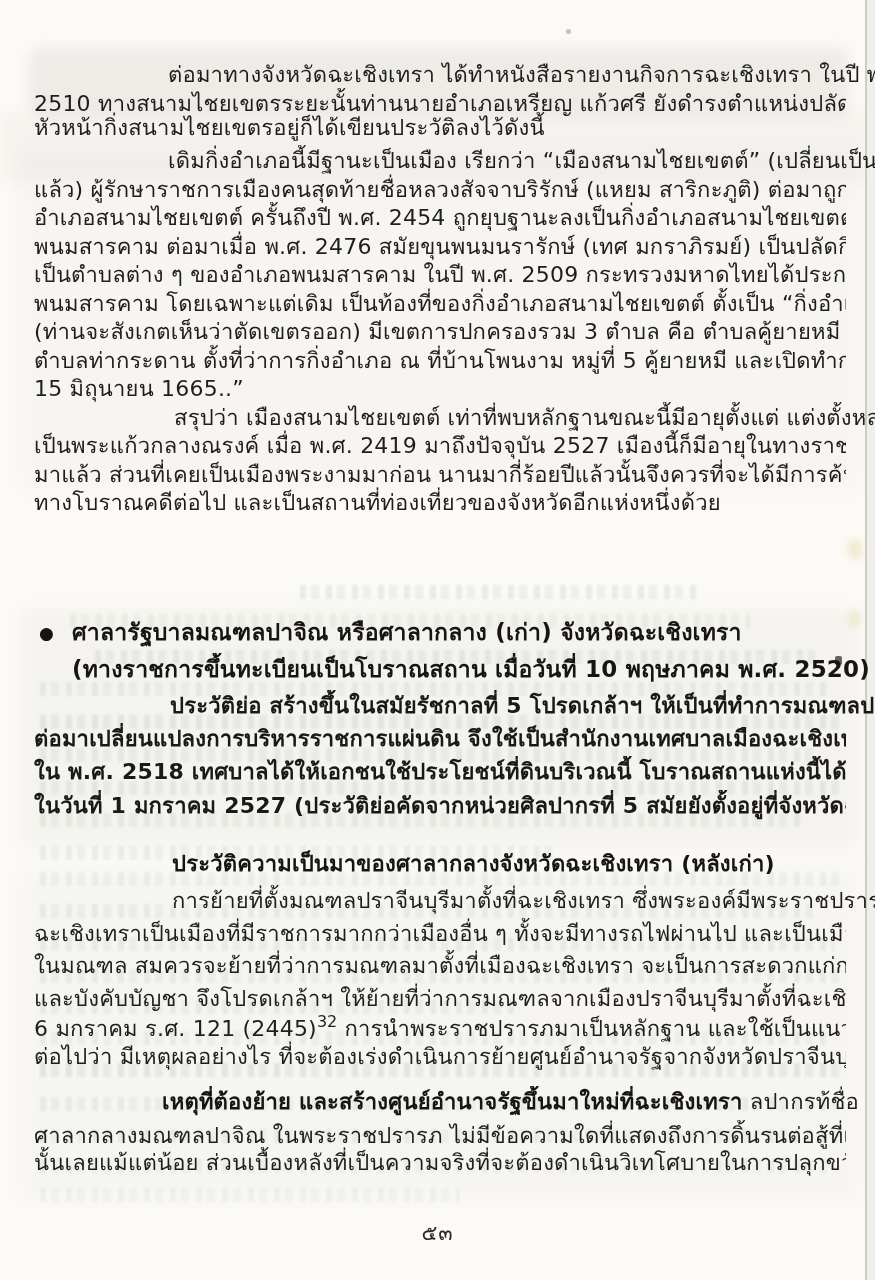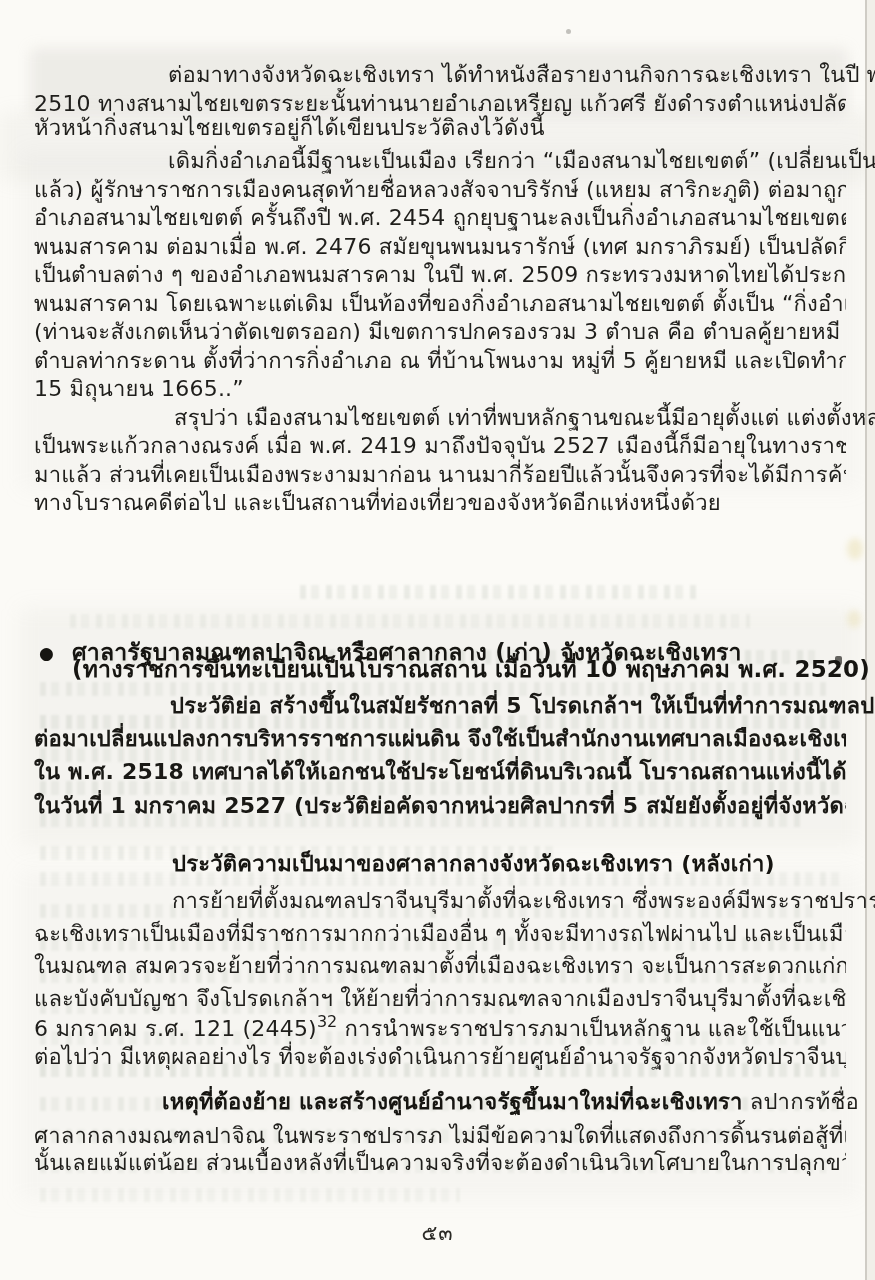--- a/index.html
+++ b/index.html
@@ -106,21 +106,21 @@
   </div>
 
   <div>
     <div class="ln" style="top:402px;padding-left:140px;">สรุปว่า เมืองสนามไชยเขตต์ เท่าที่พบหลักฐานขณะนี้มีอายุตั้งแต่ แต่งตั้งหลวงพิทักษ์โควิน</div>
     <div class="ln" style="top:430px;">เป็นพระแก้วกลางณรงค์ เมื่อ พ.ศ. 2419 มาถึงปัจจุบัน 2527 เมืองนี้ก็มีอายุในทางราชการที่ค้นได้ 108 ปี</div>
     <div class="ln" style="top:459px;">มาแล้ว  ส่วนที่เคยเป็นเมืองพระงามมาก่อน  นานมากี่ร้อยปีแล้วนั้นจึงควรที่จะได้มีการค้นหาหลักฐาน</div>
     <div class="ln" style="top:487px;">ทางโบราณคดีต่อไป และเป็นสถานที่ท่องเที่ยวของจังหวัดอีกแห่งหนึ่งด้วย</div>
   </div>
 
   <div>
-    <div class="ln bold topic-title" style="top:616px;padding-left:5px;margin-top:20px;">
+    <div class="ln bold topic-title" style="top:616px;padding-left:5px;">
       <span class="bullet">●</span><span>ศาลารัฐบาลมณฑลปาจิณ หรือศาลากลาง (เก่า) จังหวัดฉะเชิงเทรา</span>
     </div>
     <div class="ln bold topic-title" style="top:653px;padding-left:38px;">(ทางราชการขึ้นทะเบียนเป็นโบราณสถาน เมื่อวันที่ 10 พฤษภาคม พ.ศ. 2520)</div>
   </div>
 
   <div>
     <div class="ln semi" style="top:690px;padding-left:136px;">ประวัติย่อ  สร้างขึ้นในสมัยรัชกาลที่ 5 โปรดเกล้าฯ  ให้เป็นที่ทำการมณฑลปราจีนบุรี</div>
     <div class="ln semi" style="top:723px;">ต่อมาเปลี่ยนแปลงการบริหารราชการแผ่นดิน    จึงใช้เป็นสำนักงานเทศบาลเมืองฉะเชิงเทรา    ต่อมา</div>
     <div class="ln semi" style="top:756px;">ใน พ.ศ. 2518 เทศบาลได้ให้เอกชนใช้ประโยชน์ที่ดินบริเวณนี้ โบราณสถานแห่งนี้ได้ถูกเพลิงไหม้เสียหาย</div>
     <div class="ln semi" style="top:790px;">ในวันที่ 1 มกราคม 2527 (ประวัติย่อคัดจากหน่วยศิลปากรที่ 5 สมัยยังตั้งอยู่ที่จังหวัดฉะเชิงเทรา)</div>

